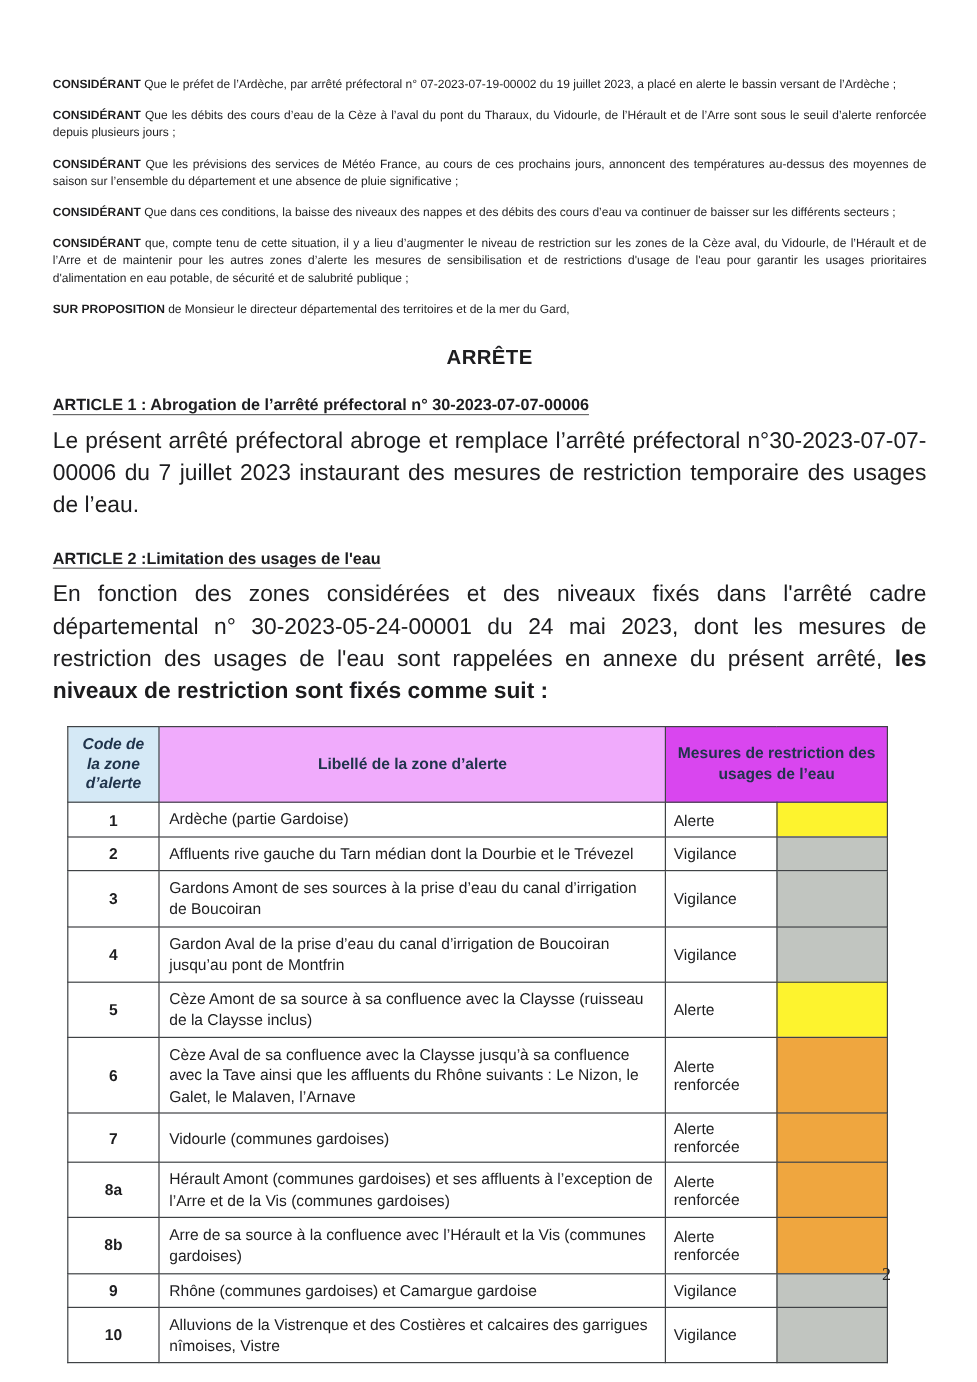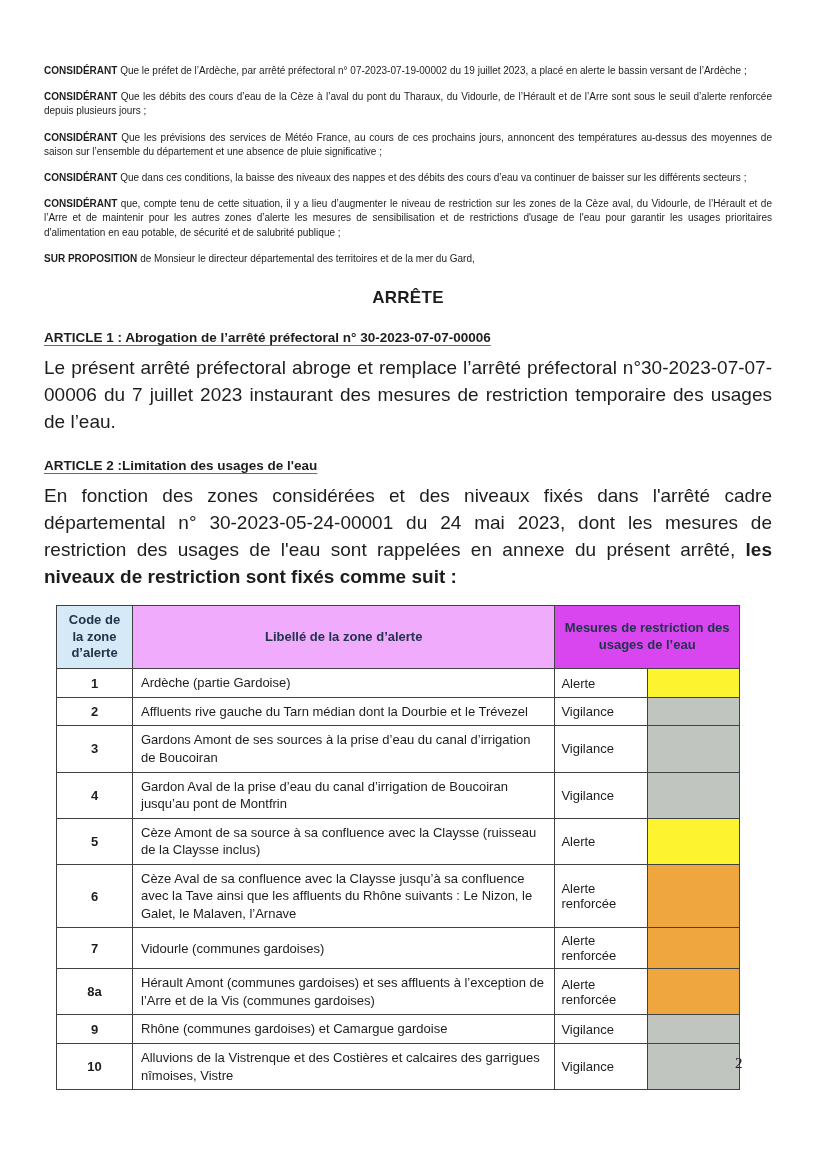--- a/index.html
+++ b/index.html
@@ -50,21 +50,21 @@
     margin: 14px 0 0 12px;
     width: 684px;
     table-layout: fixed;
     border: 1.5px solid #3f4245;
   }
   table.alert-table th, table.alert-table td {
     border: 1px solid #3f4245;
     font-size: 13px;
     vertical-align: middle;
   }
-  th.h-code   { width: 70px; }
+  th.h-code   { width: 70px; font-style: italic; }
   th.h-label  { width: 389px; }
   th.h-level  { width: 170px; }
   table.alert-table th {
     font-weight: 700;
     color: #20344c;
     padding: 6px 6px;
     text-align: center;
     line-height: 1.3;
   }
   td.cell-code {
@@ -188,20 +188,26 @@
     <td class="cell-level">Alerte renforcée</td>
     <td class="cell-swatch" style="background: rgb(239, 166, 63);"></td>
   </tr>
         <tr>
     <td class="cell-code">8a</td>
     <td class="cell-label">Hérault Amont (communes gardoises) et ses affluents à l’exception de l’Arre et de la Vis (communes gardoises)</td>
     <td class="cell-level">Alerte renforcée</td>
     <td class="cell-swatch" style="background: rgb(239, 166, 63);"></td>
   </tr>
         <tr>
+    <td class="cell-code">8b</td>
+    <td class="cell-label">Arre de sa source à la confluence avec l’Hérault et la Vis (communes gardoises)</td>
+    <td class="cell-level">Alerte renforcée</td>
+    <td class="cell-swatch" style="background: rgb(239, 166, 63);"></td>
+  </tr>
+        <tr>
     <td class="cell-code">9</td>
     <td class="cell-label">Rhône (communes gardoises) et Camargue gardoise</td>
     <td class="cell-level">Vigilance</td>
     <td class="cell-swatch" style="background: rgb(193, 197, 192);"></td>
   </tr>
         <tr>
     <td class="cell-code">10</td>
     <td class="cell-label">Alluvions de la Vistrenque et des Costières et calcaires des garrigues nîmoises, Vistre</td>
     <td class="cell-level">Vigilance</td>
     <td class="cell-swatch" style="background: rgb(193, 197, 192);"></td>

